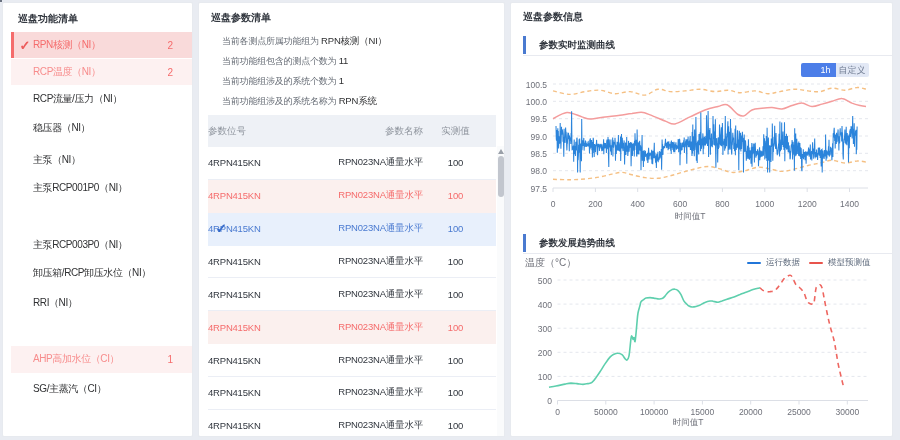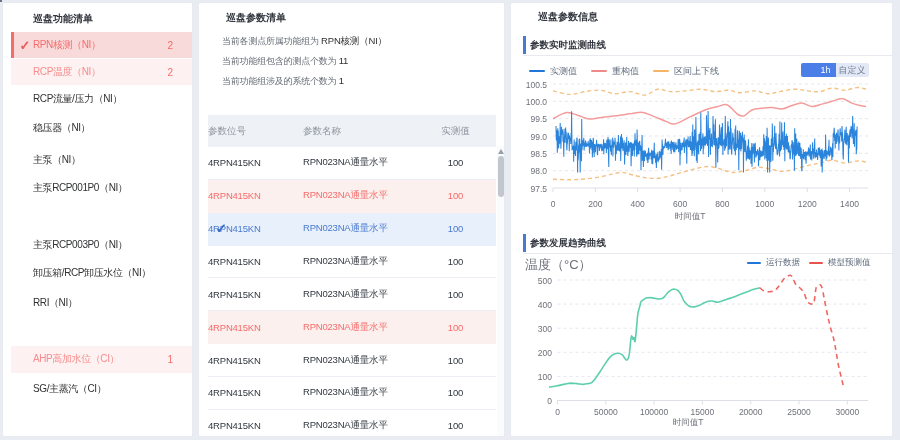--- a/index.html
+++ b/index.html
@@ -1,19 +1,19 @@
 <!DOCTYPE html>
 <html><head><meta charset="utf-8">
 <style>
 * { margin:0; padding:0; box-sizing:border-box; }
 html,body { width:900px; height:440px; overflow:hidden; background:#e9ecf2;
   font-family:"Liberation Sans",sans-serif; position:relative; }
 .abs { position:absolute; }
 .panel { position:absolute; background:#fff; border:1px solid #e7eaef; border-radius:2px; }
-.ptitle { position:absolute; font-size:10px; font-weight:600; color:#32373f; white-space:nowrap;margin-left:15px; }
+.ptitle { position:absolute; font-size:10px; font-weight:600; color:#32373f; white-space:nowrap; }
 .ax { font-size:8.5px; fill:#6e7079; font-family:"Liberation Sans",sans-serif; }
 
 
 .mi { position:absolute; left:8px; right:0; height:26.5px; font-size:10px; letter-spacing:-0.4px; color:#303133;
    display:flex; align-items:center; white-space:nowrap; }
 .mtxt { margin-left:22px; }
 .mi.sel { background:#f9dada; border-left:3px solid #f56c6c; color:#f56c6c; }
 .mi.sel .mtxt { margin-left:19px; }
 .mi.warn { background:#fdf1f1; color:#f78c8c; }
 .mck { position:absolute; left:5.5px; top:6px; color:#ec5b5b; font-size:13px; font-weight:700; letter-spacing:0; }
@@ -22,31 +22,31 @@
 
 .info { position:absolute; left:23px; font-size:9px; letter-spacing:-0.2px; color:#646a73; white-space:nowrap;text-align:right; }
 .info b { color:#303133; font-size:9.5px; font-weight:400; }
 .thead { position:absolute; left:9px; width:288px; top:112px; height:32px; background:#eef1f6;
   display:flex; align-items:center; font-size:9.5px; color:#8d939c; white-space:nowrap; }
 .trow { position:absolute; left:9px; width:288px; height:32.85px; display:flex; align-items:center;
   font-size:9.5px; letter-spacing:-0.2px; color:#32373f; border-bottom:1px solid #ebeef5; white-space:nowrap; }
 .trow.rwarn { background:#fbf0ee; color:#f56c6c; border-bottom-color:#fbf0ee; }
 .trow.rsel { background:#e8f0fc; color:#4a7ad0; border-bottom-color:#e8f0fc; }
 .c1 { position:absolute; left:0; width:120px; text-align:left; }
-.c2 { position:absolute; left:95px; width:120px; text-align:left; }
+.c2 { position:absolute; left:95px; width:120px; text-align:right; }
 .c3 { position:absolute; left:215px; width:65px; text-align:center; }
 .tck { position:absolute; left:8px; color:#2e66c8; font-weight:700; font-size:13px; letter-spacing:0; }
 .sbar { position:absolute; left:298px; top:143px; width:7px; height:290px; background:#fafbfc; }
 .sthumb { position:absolute; left:298.5px; top:153px; width:6.5px; height:41px; background:#c2c6ce; border-radius:3px; }
 .sarrow { position:absolute; left:299px; top:146px; width:0; height:0; border-left:3px solid transparent;
   border-right:3px solid transparent; border-bottom:5px solid #9aa0a9; }
 
 
 .sect { position:absolute; left:12px; right:0; height:18px; border-left:3.5px solid #4a7ad0;
-  padding-left:4px; font-size:9.5px; font-weight:700; color:#32373f; line-height:17px; white-space:nowrap; }
+  padding-left:13px; font-size:9.5px; font-weight:700; color:#32373f; line-height:17px; white-space:nowrap; }
 .sectline { position:absolute; left:12px; right:0; border-bottom:1px solid #e8eaf0; }
 .leg { position:absolute; display:flex; align-items:center; font-size:9px; color:#5f6b7d; white-space:nowrap; }
 .leg2 { font-size:8.5px; }
 .leg2 .lsw { width:14px; }
 .lsw { display:inline-block; width:16px; height:2.5px; border-radius:1.5px; margin-right:5px; }
 .btn1h { position:absolute; left:290px; top:59.5px; width:49px; height:14px; background:#4c7ee8;
   color:#fff; font-size:9px; text-align:center; line-height:14px; border-radius:2px 0 0 2px; }
 .btnzdy { position:absolute; left:324.5px; top:59.5px; width:33px; height:14px; background:#e2e8f5;
   color:#707c92; font-size:9px; text-align:center; line-height:14px; border-radius:0 2px 2px 0; }
 </style></head>
@@ -93,20 +93,21 @@
       <span class="mtxt">SG/主蒸汽（CI）</span>
     </div>
 
 </div>
 
 <div class="panel" style="left:198px;top:2px;width:307px;height:435px;overflow:hidden">
   <div class="ptitle" style="left:12px;top:8px">巡盘参数清单</div>
   <div class="info" style="top:32px">当前各测点所属功能组为 <b>RPN核测（NI）</b></div>
   <div class="info" style="top:52px">当前功能组包含的测点个数为 <b>11</b></div>
   <div class="info" style="top:72px">当前功能组涉及的系统个数为 <b>1</b></div>
+  <div class="info" style="top:92px">当前功能组涉及的系统名称为 <b>RPN系统</b></div>
   <div class="thead">
       <span class="c1">参数位号</span>
       <span class="c2">参数名称</span>
       <span class="c3">实测值</span>
     </div>
 <div class="trow " style="top:144.0px">
       <span class="c1">4RPN415KN</span>
       <span class="c2">RPN023NA通量水平</span>
       <span class="c3">100</span>
     </div>
@@ -154,30 +155,25 @@
 
   <div class="sbar"></div>
     <div class="sarrow"></div>
     <div class="sthumb"></div>
 </div>
 
 <div class="panel" style="left:510px;top:2px;width:383px;height:435px;overflow:hidden">
   <div class="ptitle" style="left:12px;top:7px">巡盘参数信息</div>
   <div class="sect" style="top:33px">参数实时监测曲线</div>
   <div class="sectline" style="top:52px"></div>
-  <div class="leg" style="left:18px;top:61.5px">
-    <span class="lsw" style="background:#2176d9"></span>实测值
-    <span class="lsw" style="background:#f08a8a;margin-left:14px"></span>重构值
-    <span class="lsw" style="background:#f5b567;margin-left:14px"></span>区间上下线
-  </div>
   <div class="btn1h">1h</div>
     <div class="btnzdy">自定义</div>
   <div class="sect" style="top:231px">参数发展趋势曲线</div>
   <div class="sectline" style="top:250px"></div>
-  <div class="leg" style="left:14px;top:252.5px;color:#6e7079;font-size:13px">温度（°C）</div>
+  <div class="leg" style="left:14px;top:252.5px;color:#6e7079;font-size:10px">温度（°C）</div>
   <div class="leg leg2" style="left:236px;top:254px">
     <span class="lsw" style="background:#2176d9"></span>运行数据
     <span class="lsw" style="background:#e8544c;margin-left:9px"></span>模型预测值
   </div>
 </div>
 <svg class="abs" style="left:510px;top:55px" width="383" height="170" viewBox="0 0 383 170">
 <line x1="43.0" y1="29.0" x2="358.0" y2="29.0" stroke="#e4e7ed" stroke-width="1" stroke-dasharray="3 3"></line>
     <text x="37" y="32.5" text-anchor="end" class="ax">100.5</text>
     <line x1="43.0" y1="46.3" x2="358.0" y2="46.3" stroke="#e4e7ed" stroke-width="1" stroke-dasharray="3 3"></line>
     <text x="37" y="49.8" text-anchor="end" class="ax">100.0</text>

